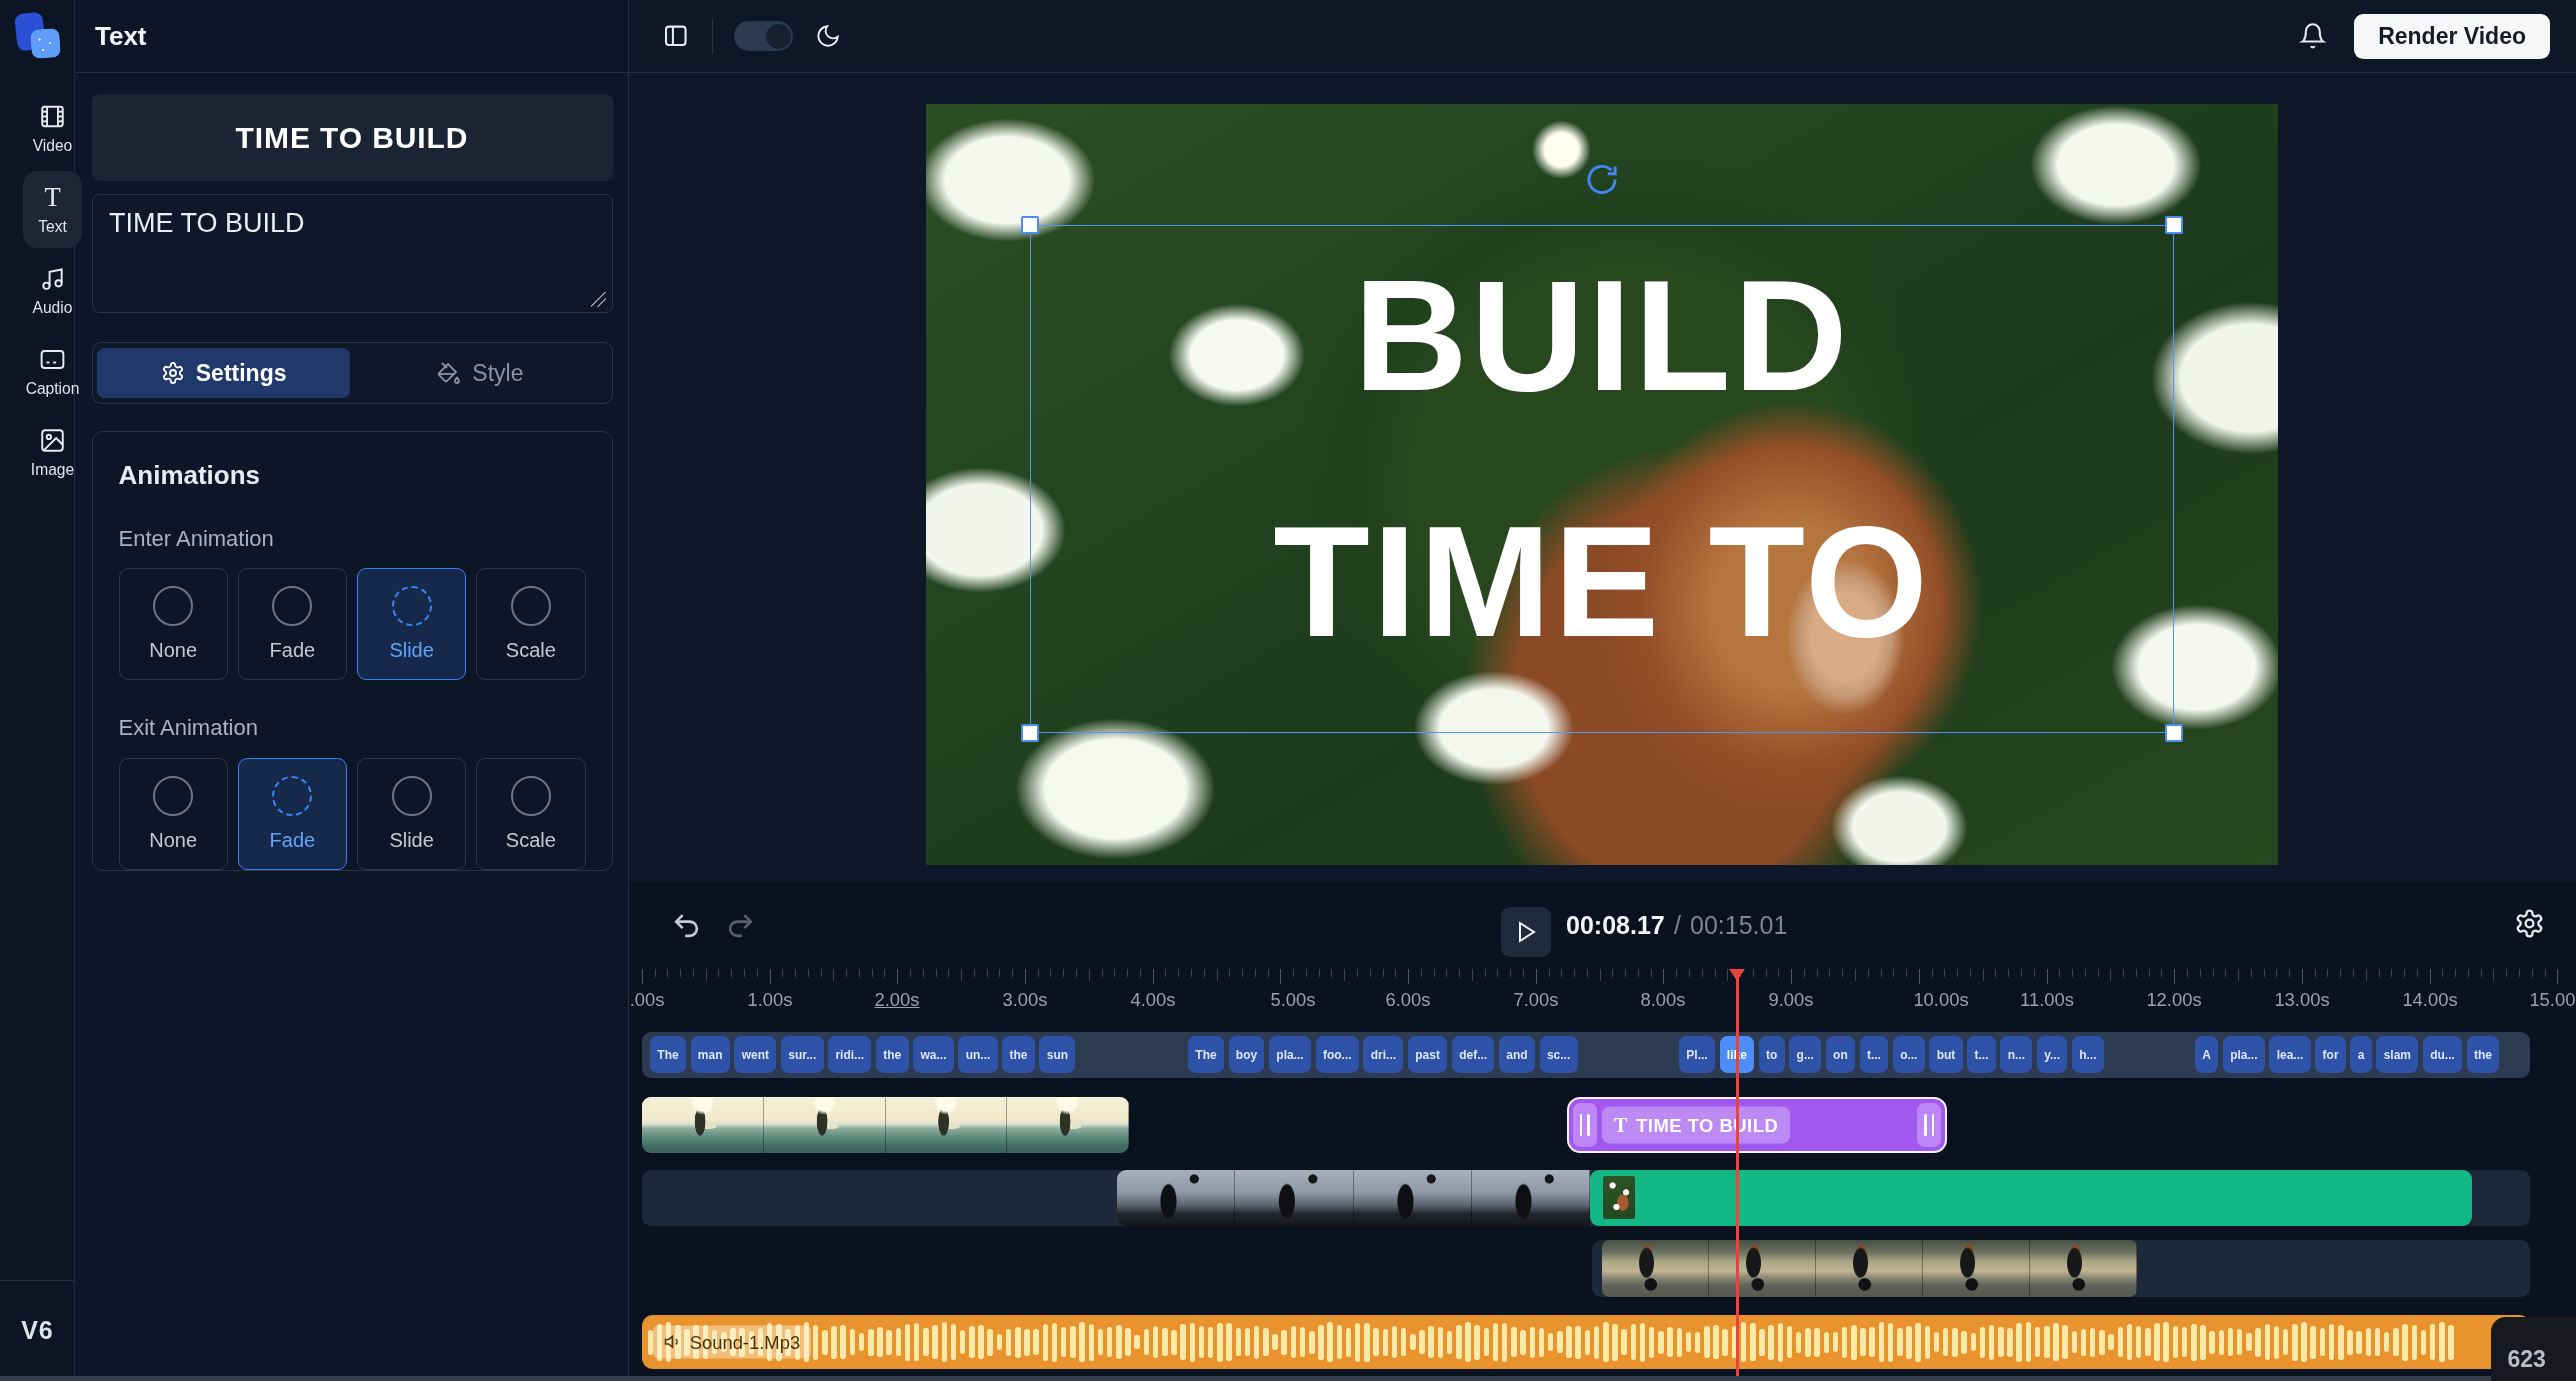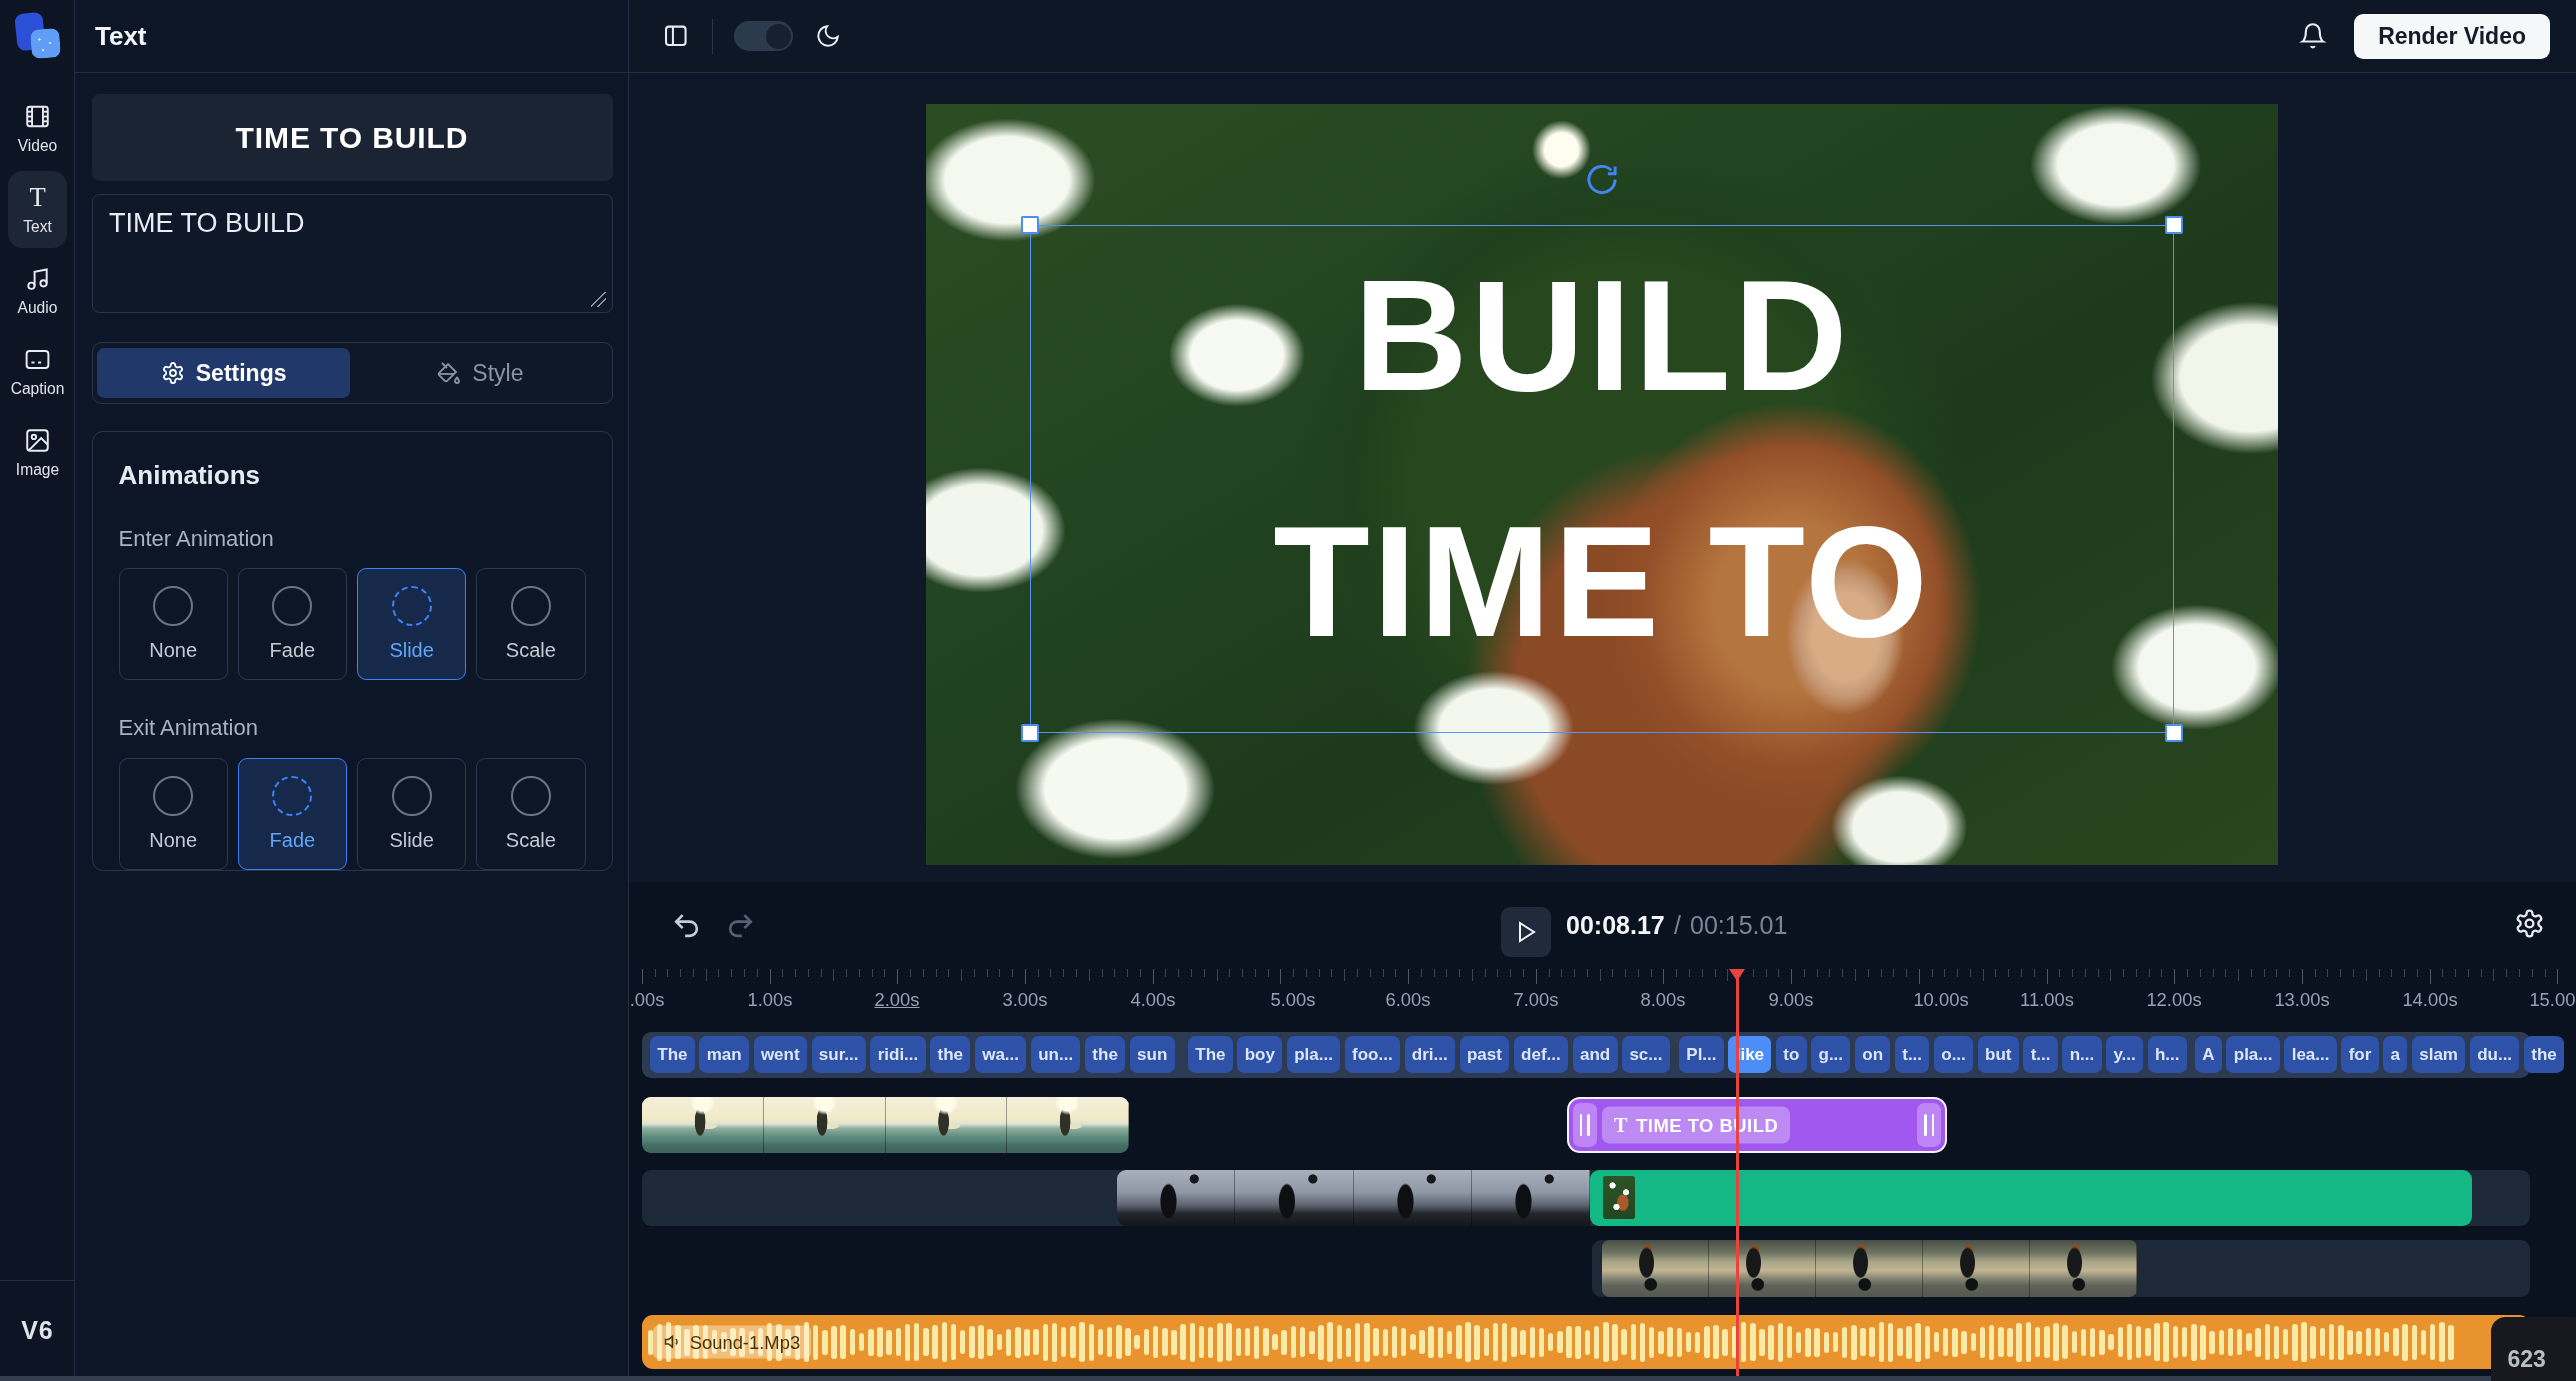--- a/index.html
+++ b/index.html
@@ -11,21 +11,21 @@
   .sidebar { position:absolute; left:0; top:0; width:75px; height:1382px;
     background:#0d1524; border-right:0.9px solid #222d3f; z-index:20; }
   .logo { position:absolute; left:11px; top:11px; width:51px; height:51px; }
   .logo .lg1 { position:absolute; left:4.6px; top:1.8px; width:27.6px; height:37px; border-radius:8.3px;
     background:#2b50d6; transform:rotate(-6deg); }
   .logo .lg2 { position:absolute; left:20px; top:18.4px; width:28.5px; height:28.5px; border-radius:8.3px;
     background:#5f9df6; transform:rotate(-4deg);
     background-image:radial-gradient(circle 1.8px at 30% 35%, #cfe2ff 0 60%, transparent 70%),
       radial-gradient(circle 1.8px at 65% 50%, #cfe2ff 0 60%, transparent 70%),
       radial-gradient(circle 1.8px at 40% 72%, #cfe2ff 0 60%, transparent 70%); }
-  .nav { position:absolute; top:88px; left:0; width:82px; }
+  .nav { position:absolute; top:88px; left:15px; width:82px; }
   .nav-item { width:75px; height:81px; display:flex; flex-direction:column; align-items:center;
     justify-content:center; gap:6.4px; cursor:pointer; }
   .nav-item .box { width:59px; height:77px; border-radius:14.7px; display:flex; flex-direction:column;
     align-items:center; justify-content:center; gap:6.4px; }
   .nav-item.active .box { background:#1d2634; }
   .nav-lbl { font-size:15.6px; color:#dfe4ec; }
   .nav-ico { color:#e8ecf2; }
   .side-foot-line { position:absolute; left:0; bottom:101px; width:75px; border-top:0.9px solid #232e41; }
   .version { position:absolute; left:0; bottom:37px; width:75px; text-align:center;
     font-size:25px; font-weight:bold; color:#dfe4ea; letter-spacing:0.9px; }
@@ -110,21 +110,21 @@
   .time-disp { position:absolute; left:937px; top:0; height:87px; display:flex; align-items:center; gap:9.2px; font-size:25px; }
   .time-cur { color:#f2f5f9; font-weight:bold; }
   .time-sep, .time-total { color:#7c8796; }
   .ruler { position:absolute; left:0; top:87px; width:100%; height:52px; cursor:pointer; }
   .tick { position:absolute; top:0; width:0.9px; background:#39455a; }
   .tick.minor { height:8.3px; } .tick.mid { height:12px; } .tick.major { height:14.7px; background:#4a5871; }
   .ruler-lbl { position:absolute; top:20px; transform:translateX(-50%); font-size:18.4px; color:#97a1b2; }
   .cap-row-bg { position:absolute; left:13px; top:150px; width:1888px; height:46px; border-radius:9.2px; background:#2c3a52; }
   .cap-group { position:absolute; top:154px; display:flex; gap:4.6px; }
   .chip { height:37px; display:flex; align-items:center; padding:0 7.3px; border-radius:7.3px;
-    background:#2d52a8; color:#dce6f8; font-size:17px; font-weight:bold; cursor:pointer; white-space:nowrap; }
+    background:#2d52a8; color:#dce6f8; font-size:12px; font-weight:bold; cursor:pointer; white-space:nowrap; }
   .chip.active { background:#4d8df7; color:#fff; }
   .clip { position:absolute; border-radius:9.2px; overflow:hidden; display:flex; cursor:pointer; }
   .thumb { height:100%; border-right:0.9px solid rgba(0,0,0,.35); flex:1; }
   .clip-surfer { left:13px; top:215px; width:487px; height:56px; }
   .thumb.surf { background:
       radial-gradient(circle 16.5px at 50% 10%, #fffbe8 0 50%, transparent 75%),
       radial-gradient(ellipse 8.3px 22px at 48% 44%, #2e3126 0 60%, transparent 68%),
       radial-gradient(ellipse 13px 4.6px at 55% 52%, #e6e2c6 0 55%, transparent 70%),
       linear-gradient(180deg,#f4efda 0%,#f1e9c8 40%,#dfe3d2 48%,#8fae9f 56%,#5d8a7c 72%,#44706426 85%,#3f655c 100%),
       linear-gradient(180deg,#f4efda 0%,#f1e9c8 40%,#8fae9f 55%,#49756a 80%,#3f655c 100%); }

